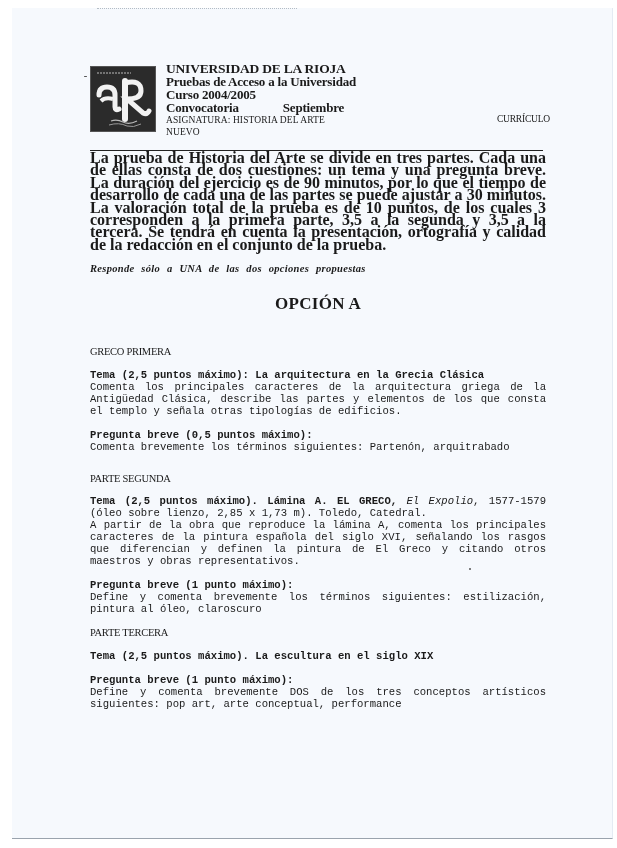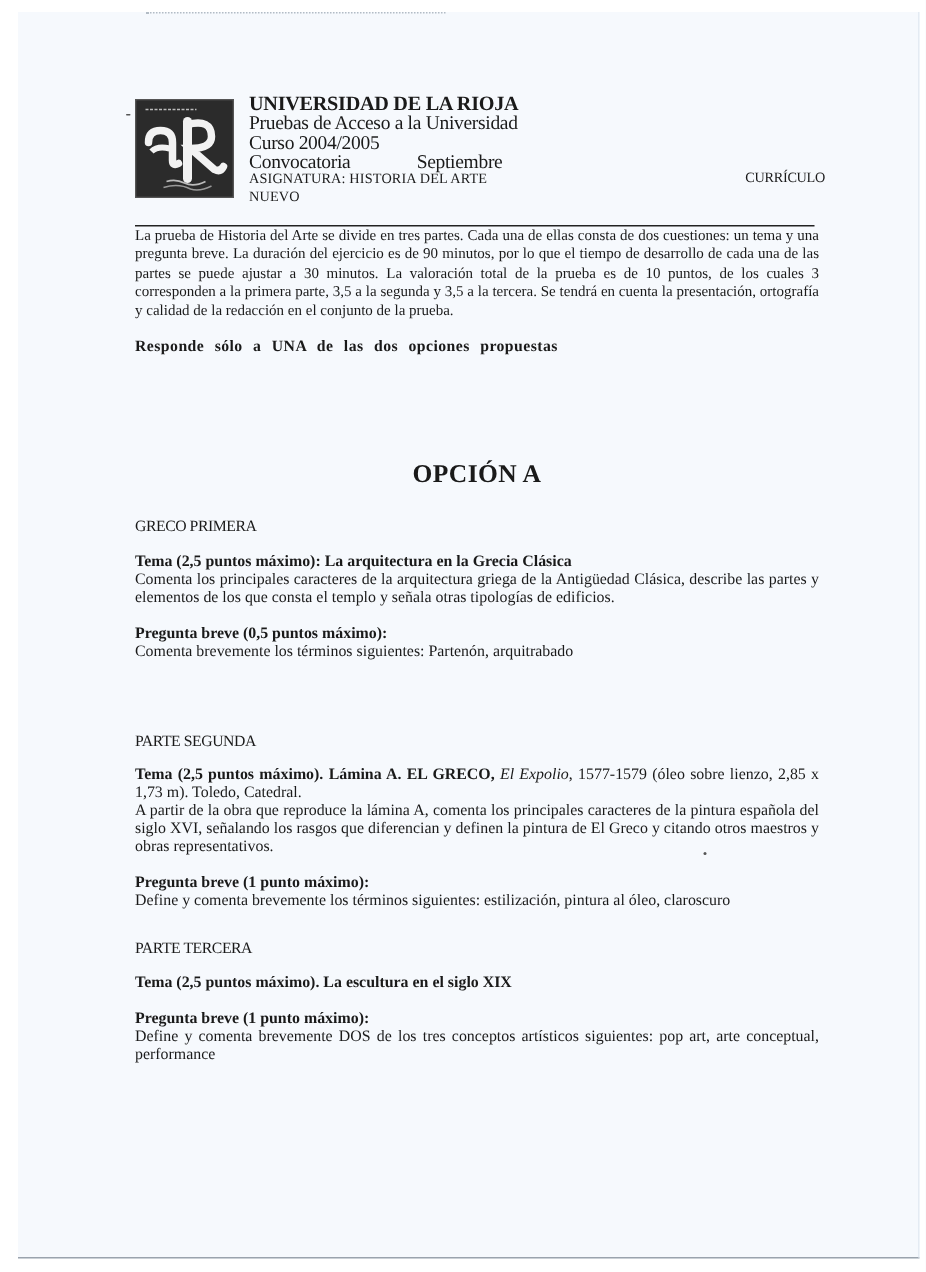--- a/index.html
+++ b/index.html
@@ -57,21 +57,21 @@
       top: 0;
       line-height: 13px;
     }
     .univ {
       font-size: 13.5px;
       font-weight: bold;
       letter-spacing: -0.2px;
     }
     .hline {
       font-size: 13px;
-      font-weight: normal;
+      font-weight: bold;
       letter-spacing: -0.2px;
     }
     .asig {
       font-size: 9.5px;
       font-weight: normal;
       letter-spacing: 0.1px;
       line-height: 12px;
     }
     .curriculo {
       position: absolute;
@@ -88,50 +88,53 @@
       height: 0;
       border-top: 1.5px solid #222;
     }
     .content {
       position: absolute;
       left: 90px;
       top: 152px;
       width: 456px;
     }
     .intro {
-      font-size: 10px;
+      font-size: 16px;
       line-height: 12.4px;
       text-align: justify;
       text-align-last: left;
       margin: 0;
+      font-weight: bold;
     }
     .responde {
       font-size: 10.5px;
       font-weight: bold;
       word-spacing: 4px;
       letter-spacing: 0.3px;
       margin-top: 12px;
+      font-style: italic;
     }
     .opcion {
       text-align: center;
       font-size: 17px;
       font-weight: bold;
       margin-top: 32px;
       letter-spacing: 0.3px;
     }
     .parte-title {
       font-size: 10.5px;
       letter-spacing: -0.3px;
       margin-top: 0;
     }
     .block {
       font-size: 10.6px;
       line-height: 12px;
       text-align: justify;
       text-align-last: left;
+      font-family: Liberation Mono, monospace;
     }
     .block .lead {
       font-weight: bold;
     }
     .block .tema-title {
       font-weight: bold;
     }
     .abs { position: absolute; left: 0; width: 456px; }
     .dot {
       position: absolute;
@@ -176,37 +179,37 @@
 </div>
 
 <div class="separator"></div>
 
 <div class="content">
   <p class="intro">La prueba de Historia del Arte se divide en tres partes. Cada una de ellas consta de dos cuestiones: un tema y una pregunta breve. La duración del ejercicio es de 90 minutos, por lo que el tiempo de desarrollo de cada una de las partes se puede ajustar a 30 minutos. La valoración total de la prueba es de 10 puntos, de los cuales 3 corresponden a la primera parte, 3,5 a la segunda y 3,5 a la tercera. Se tendrá en cuenta la presentación, ortografía y calidad de la redacción en el conjunto de la prueba.</p>
   <div class="responde">Responde sólo a UNA de las dos opciones propuestas</div>
 </div>
 
 <div class="abs" style="left:90px; top:290px;">
-  <div class="opcion" style="margin-top:16px;">OPCIÓN A</div>
+  <div class="opcion" style="margin-top:4px;">OPCIÓN A</div>
 </div>
 
 <div class="abs" style="left:90px; top:346px;">
   <div class="parte-title">GRECO PRIMERA</div>
   <div class="block" style="margin-top:12px;">
     <span class="lead">Tema (2,5 puntos máximo):</span>
     <span class="tema-title">La arquitectura en la Grecia Clásica</span>
     <div>Comenta los principales caracteres de la arquitectura griega de la Antigüedad Clásica, describe las partes y elementos de los que consta el templo y señala otras tipologías de edificios.</div>
   </div>
   <div class="block" style="margin-top:12px;">
     <div class="lead">Pregunta breve (0,5 puntos máximo):</div>
     <div>Comenta brevemente los términos siguientes: Partenón, arquitrabado</div>
   </div>
 </div>
 
-<div class="abs" style="left:90px; top:473px;margin-top:16px;">
+<div class="abs" style="left:90px; top:473px;">
   <div class="parte-title">PARTE SEGUNDA</div>
   <div class="block" style="margin-top:11px;">
     <span class="lead">Tema (2,5 puntos máximo).</span>
     <span class="tema-title">Lámina A. EL GRECO,</span>
     <i>El Expolio</i><span class="tema-title" style="font-weight:normal;">, 1577-1579 (óleo sobre lienzo, 2,85 x 1,73 m). Toledo, Catedral.</span>
     <div>A partir de la obra que reproduce la lámina A, comenta los principales caracteres de la pintura española del siglo XVI, señalando los rasgos que diferencian y definen la pintura de El Greco y citando otros maestros y obras representativos.</div>
   </div>
   <div class="block" style="margin-top:12px;">
     <div class="lead">Pregunta breve (1 punto máximo):</div>
     <div>Define y comenta brevemente los términos siguientes: estilización, pintura al óleo, claroscuro</div>

